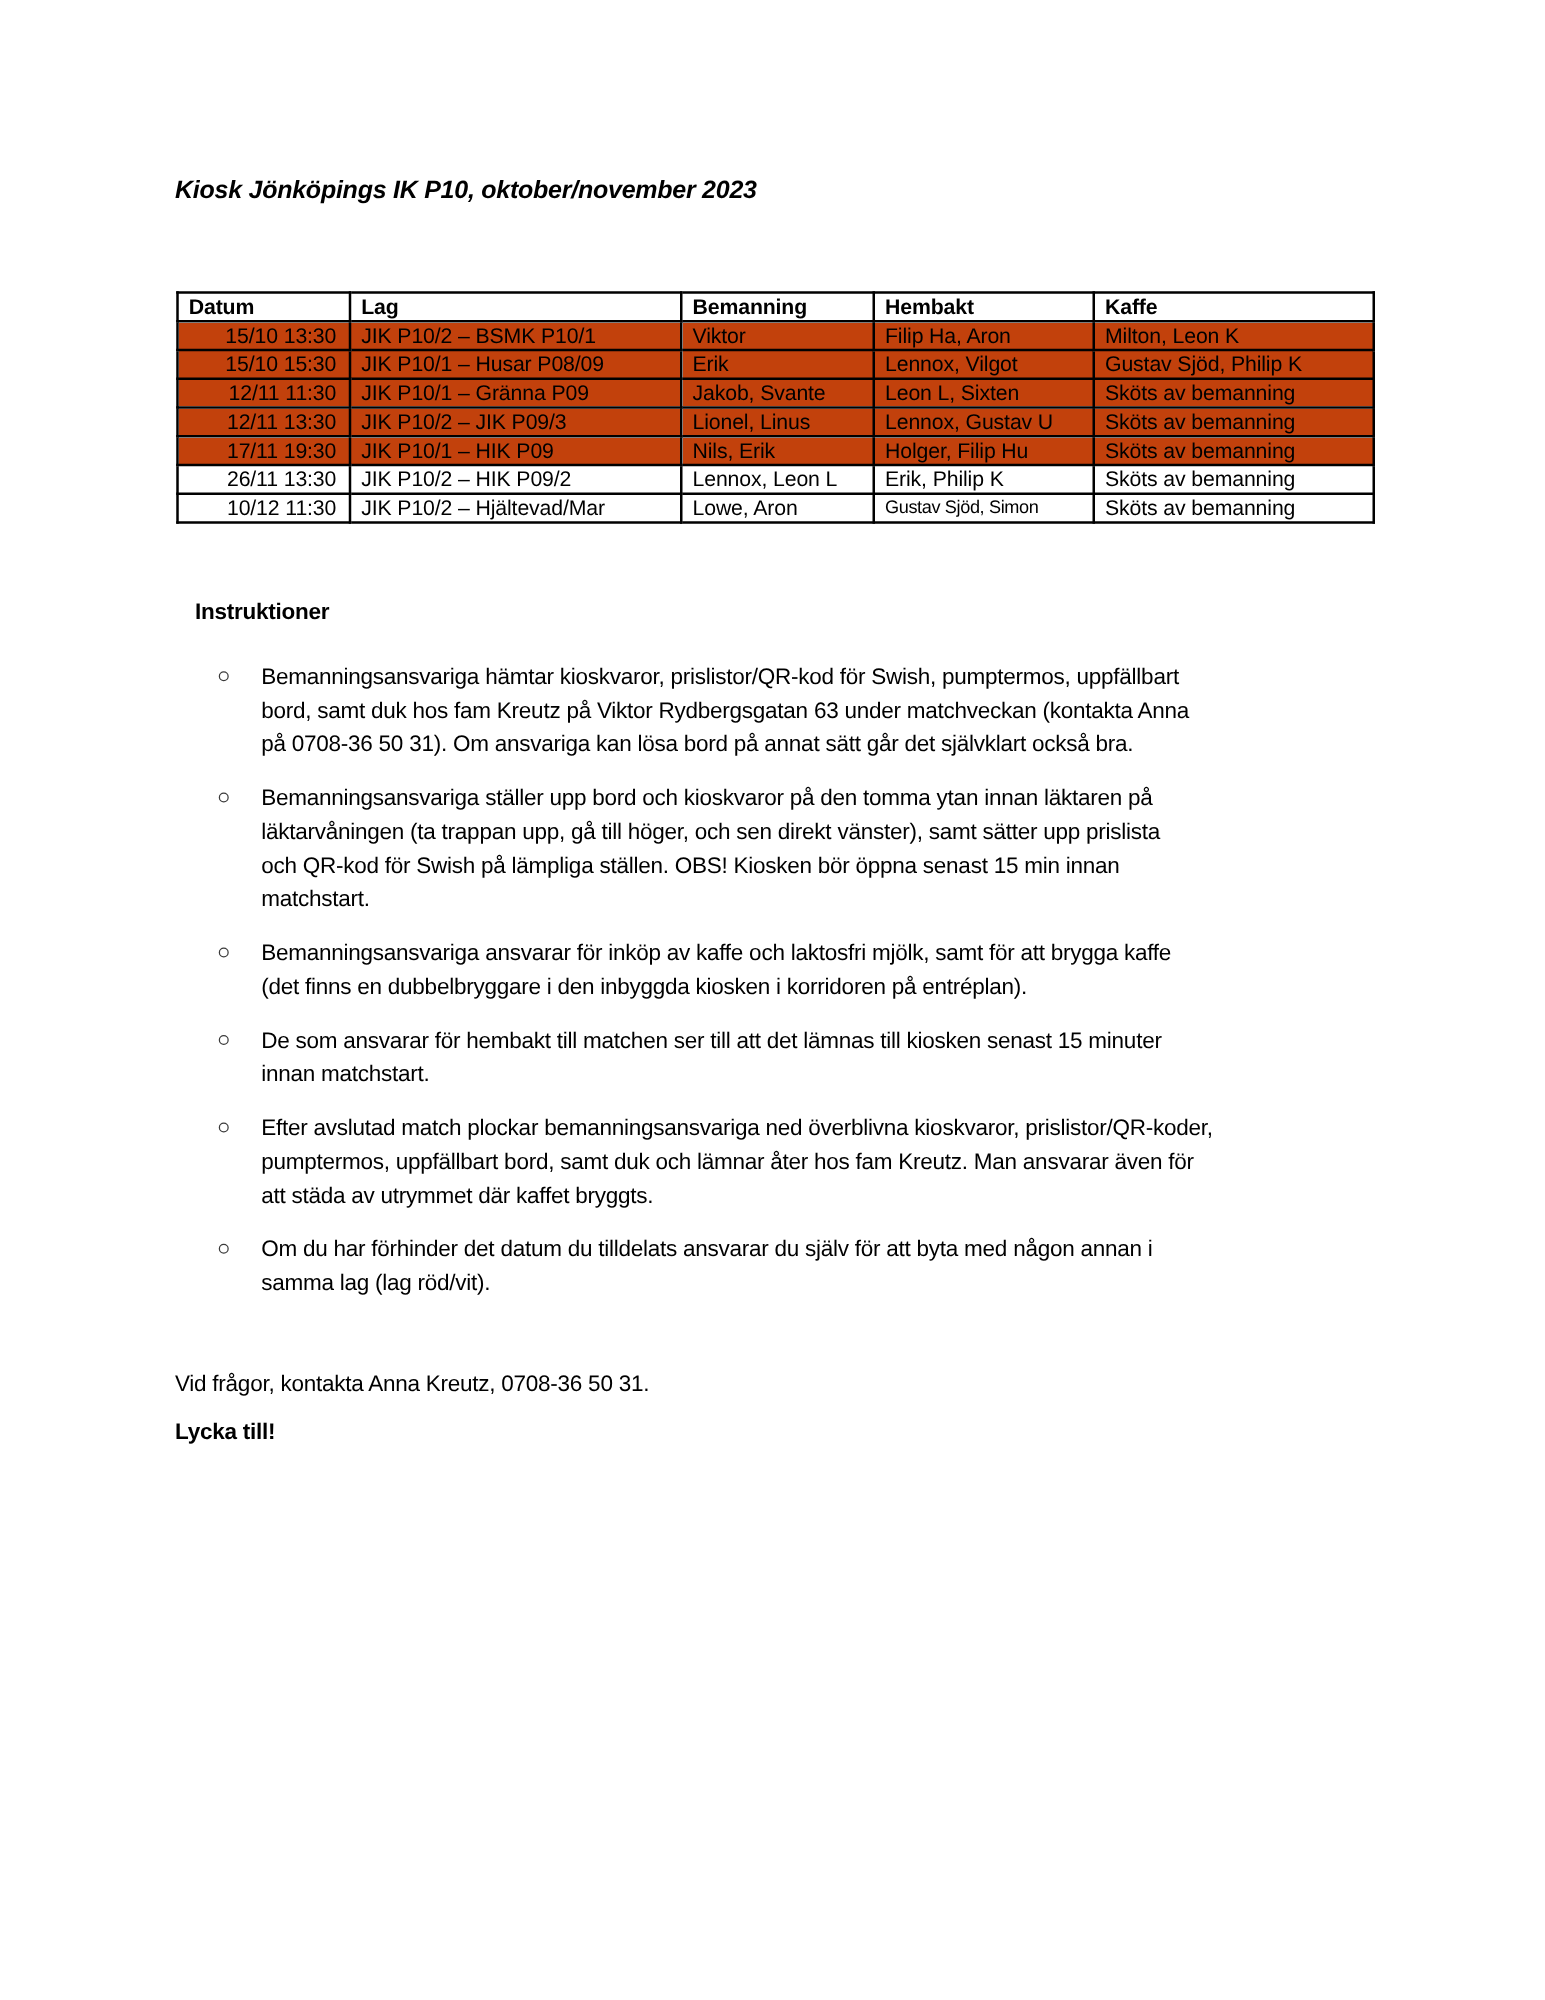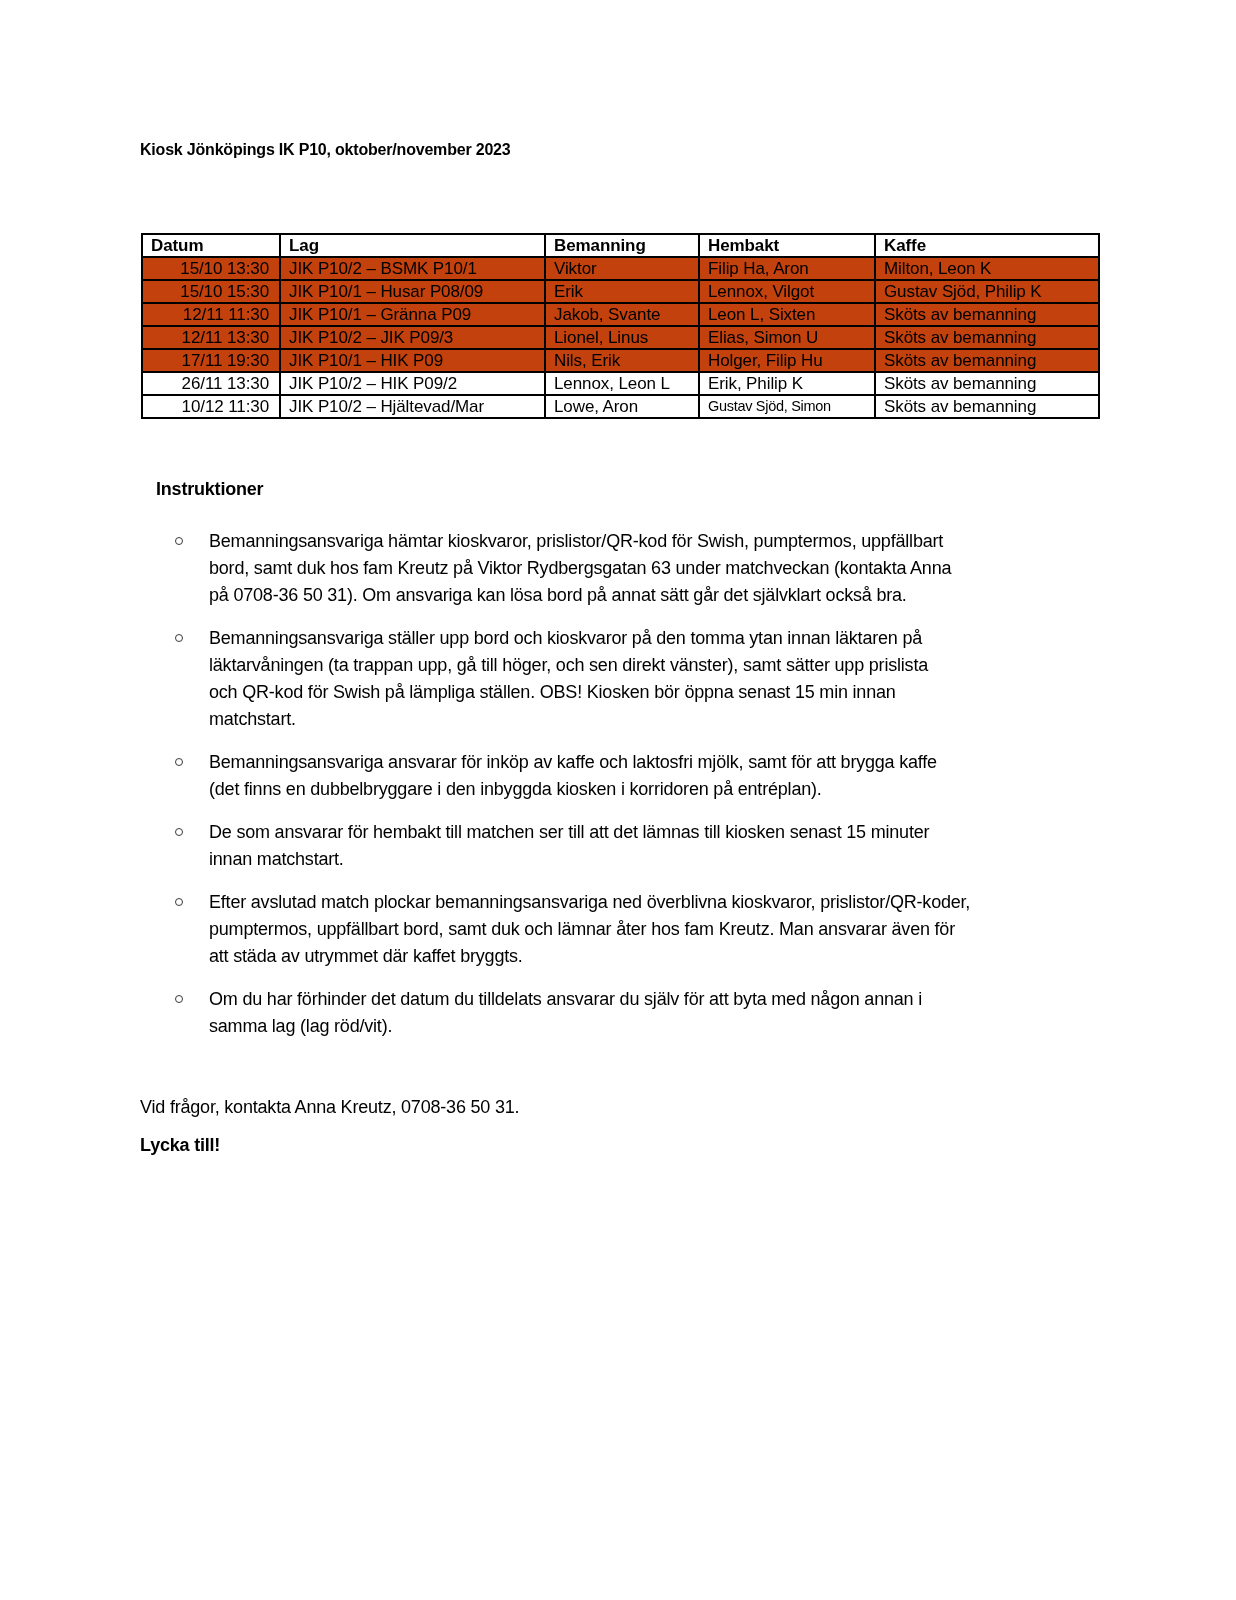--- a/index.html
+++ b/index.html
@@ -11,24 +11,25 @@
     background: #ffffff;
     margin: 0 auto;
     font-family: "Liberation Sans", sans-serif;
     color: #000000;
     overflow: hidden;
   }
   .doc-title {
     position: absolute;
     left: 140px;
     top: 141px;
-    font-size: 16px;
+    font-size: 20px;
     font-weight: bold;
     letter-spacing: -0.2px;
     white-space: nowrap;
+    font-style: italic;
   }
   .schedule-table {
     position: absolute;
     left: 141px;
     top: 233px;
     border-collapse: collapse;
     table-layout: fixed;
     width: 957px;
     font-size: 17px;
     letter-spacing: -0.1px;
@@ -140,21 +141,21 @@
         <td class="cell-datum">12/11 11:30</td>
         <td>JIK P10/1 – Gränna P09</td>
         <td>Jakob, Svante</td>
         <td>Leon L, Sixten</td>
         <td>Sköts av bemanning</td>
       </tr>
       <tr class="green">
         <td class="cell-datum">12/11 13:30</td>
         <td>JIK P10/2 – JIK P09/3</td>
         <td>Lionel, Linus</td>
-        <td>Elias, Simon U</td>
+        <td>Lennox, Gustav U</td>
         <td>Sköts av bemanning</td>
       </tr>
       <tr class="green">
         <td class="cell-datum">17/11 19:30</td>
         <td>JIK P10/1 – HIK P09</td>
         <td>Nils, Erik</td>
         <td>Holger, Filip Hu</td>
         <td>Sköts av bemanning</td>
       </tr>
       <tr>

